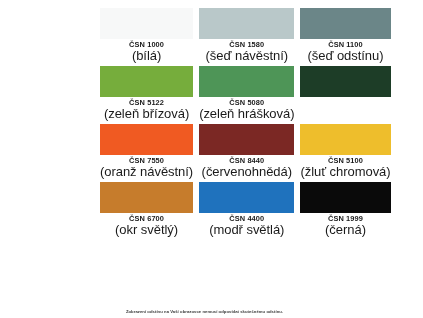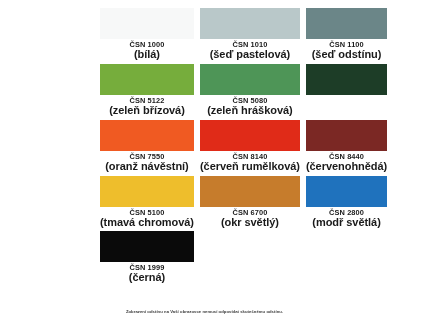--- a/index.html
+++ b/index.html
@@ -46,22 +46,22 @@
   }
   .swatch-code {
     display: block;
     font-size: 7.4px;
     font-weight: bold;
     letter-spacing: 0.1px;
     white-space: nowrap;
   }
   .swatch-name {
     display: block;
-    font-size: 11px;
-    font-weight: bold;
+    font-size: 13px;
+    font-weight: normal;
     letter-spacing: -0.05px;
     white-space: nowrap;
   }
   .disclaimer {
     position: absolute;
     left: 0;
     right: 0;
     bottom: 4px;
     text-align: center;
     font-size: 4.2px;
@@ -78,22 +78,22 @@
       <div class="swatch-cell">
         <div class="swatch-chip" style="background: rgb(247, 248, 248);"></div>
         <div class="swatch-caption">
           <span class="swatch-code">ČSN 1000</span>
           <span class="swatch-name">(bílá)</span>
         </div>
       </div>
       <div class="swatch-cell">
         <div class="swatch-chip" style="background: rgb(185, 200, 201);"></div>
         <div class="swatch-caption">
-          <span class="swatch-code">ČSN 1010</span>
-          <span class="swatch-name">(šeď pastelová)</span>
+          <span class="swatch-code">ČSN 1580</span>
+          <span class="swatch-name">(šeď návěstní)</span>
         </div>
       </div>
       <div class="swatch-cell">
         <div class="swatch-chip" style="background: rgb(107, 134, 136);"></div>
         <div class="swatch-caption">
           <span class="swatch-code">ČSN 1100</span>
           <span class="swatch-name">(šeď odstínu)</span>
         </div>
       </div>
       <div class="swatch-cell">
@@ -114,51 +114,44 @@
         <div class="swatch-chip" style="background: rgb(29, 61, 39);"></div>
       </div>
       <div class="swatch-cell">
         <div class="swatch-chip" style="background: rgb(240, 90, 34);"></div>
         <div class="swatch-caption">
           <span class="swatch-code">ČSN 7550</span>
           <span class="swatch-name">(oranž návěstní)</span>
         </div>
       </div>
       <div class="swatch-cell">
-        <div class="swatch-chip" style="background: rgb(224, 43, 24);"></div>
-        <div class="swatch-caption">
-          <span class="swatch-code">ČSN 8140</span>
-          <span class="swatch-name">(červeň rumělková)</span>
-        </div>
-      </div>
-      <div class="swatch-cell">
         <div class="swatch-chip" style="background: rgb(123, 40, 36);"></div>
         <div class="swatch-caption">
           <span class="swatch-code">ČSN 8440</span>
           <span class="swatch-name">(červenohnědá)</span>
         </div>
       </div>
       <div class="swatch-cell">
         <div class="swatch-chip" style="background: rgb(238, 190, 44);"></div>
         <div class="swatch-caption">
           <span class="swatch-code">ČSN 5100</span>
-          <span class="swatch-name">(tmavá chromová)</span>
+          <span class="swatch-name">(žluť chromová)</span>
         </div>
       </div>
       <div class="swatch-cell">
         <div class="swatch-chip" style="background: rgb(198, 124, 44);"></div>
         <div class="swatch-caption">
           <span class="swatch-code">ČSN 6700</span>
           <span class="swatch-name">(okr světlý)</span>
         </div>
       </div>
       <div class="swatch-cell">
         <div class="swatch-chip" style="background: rgb(31, 114, 189);"></div>
         <div class="swatch-caption">
-          <span class="swatch-code">ČSN 2800</span>
+          <span class="swatch-code">ČSN 4400</span>
           <span class="swatch-name">(modř světlá)</span>
         </div>
       </div>
       <div class="swatch-cell">
         <div class="swatch-chip" style="background: rgb(10, 10, 10);"></div>
         <div class="swatch-caption">
           <span class="swatch-code">ČSN 1999</span>
           <span class="swatch-name">(černá)</span>
         </div>
       </div>

